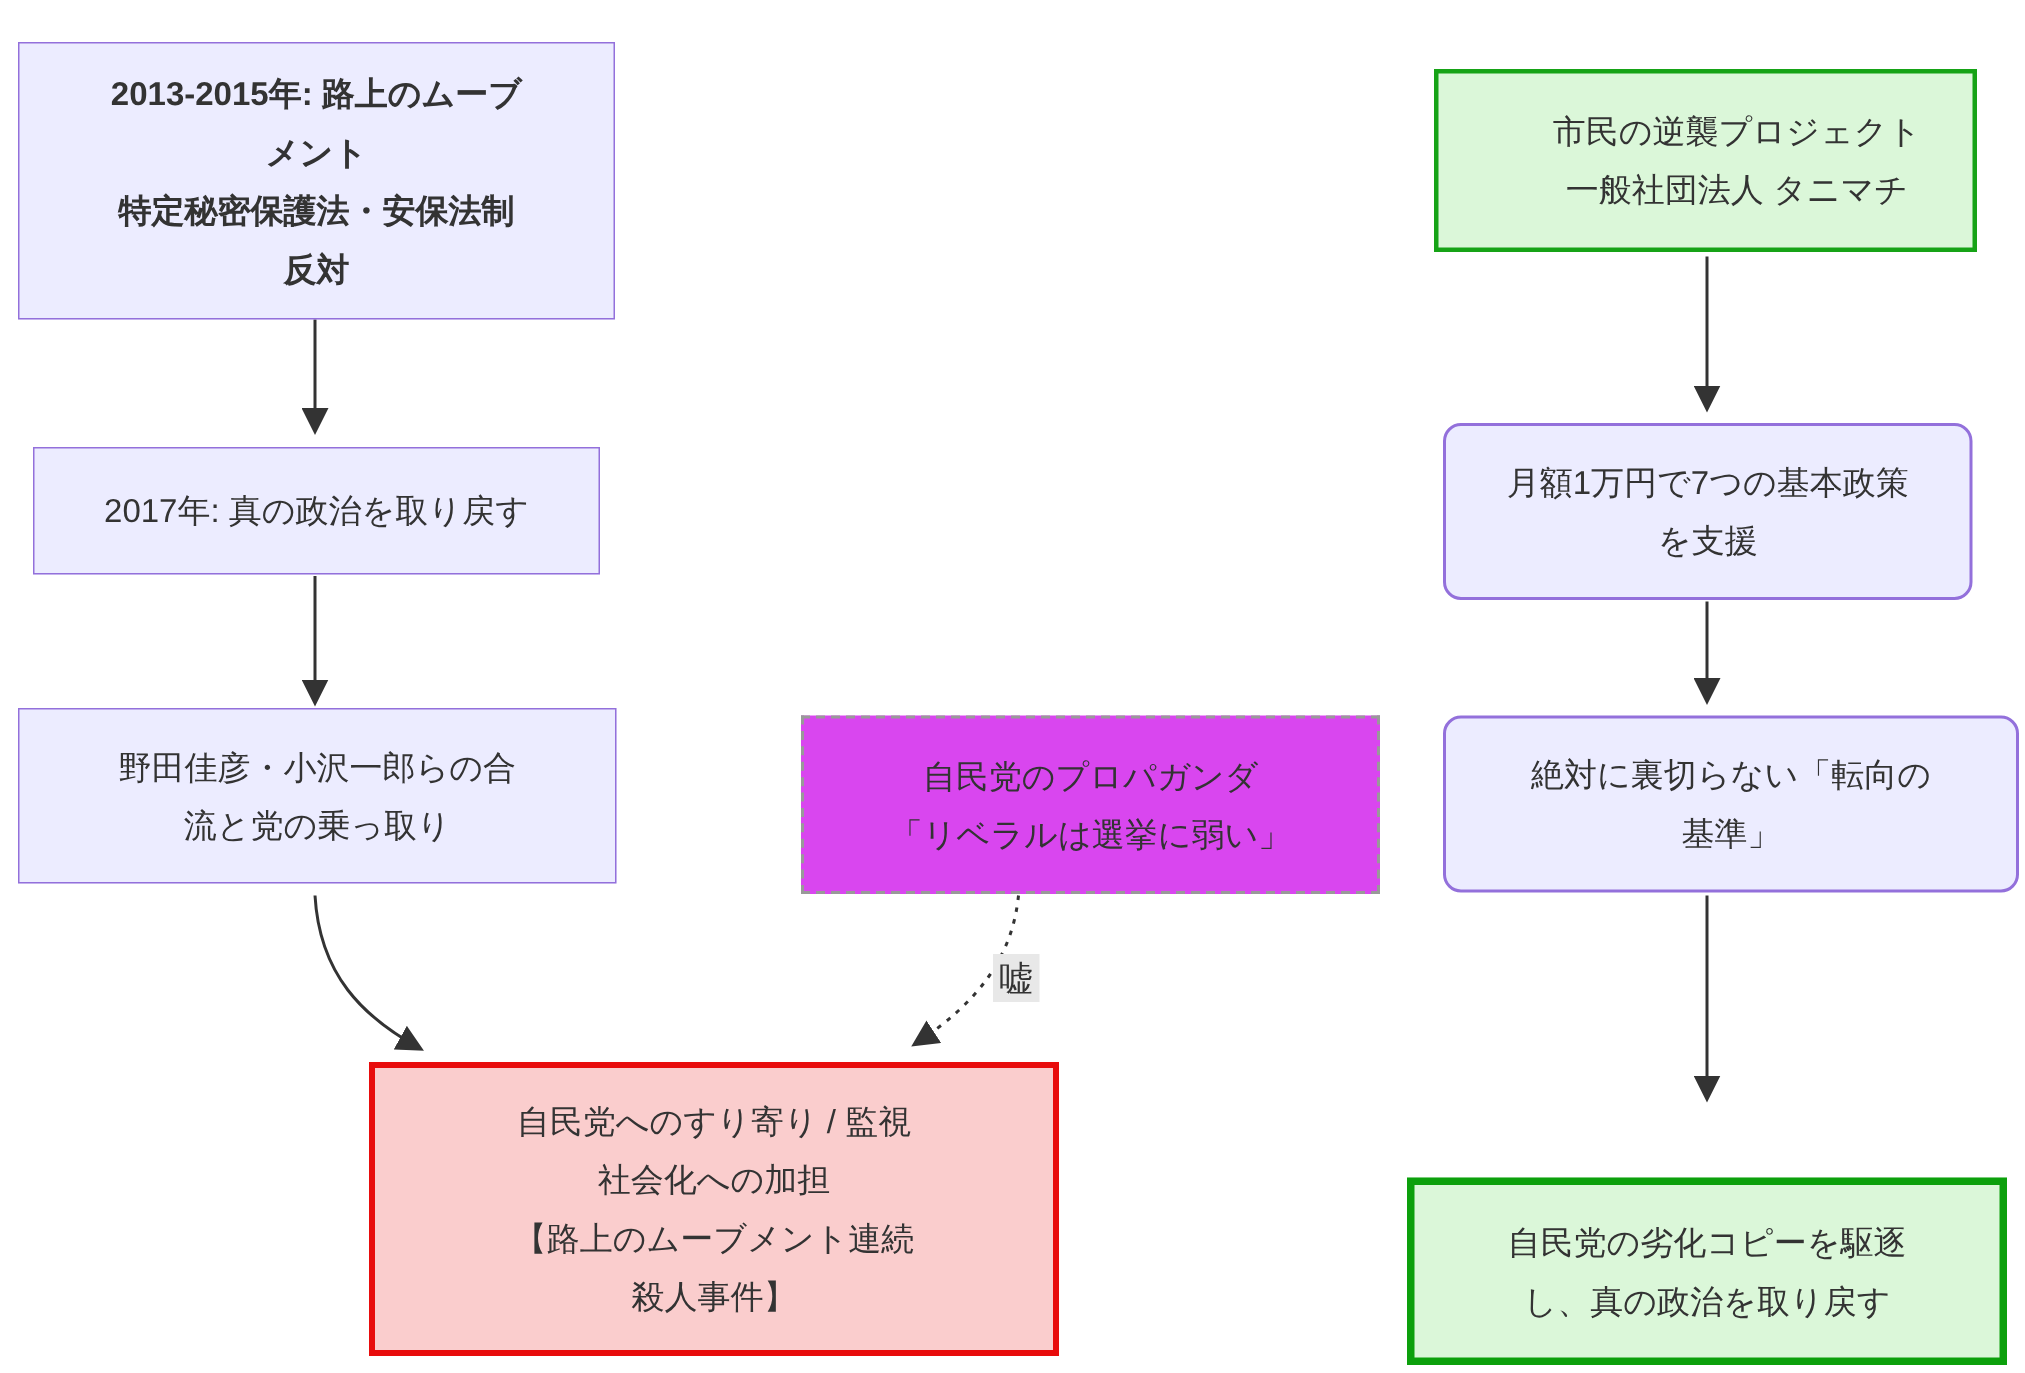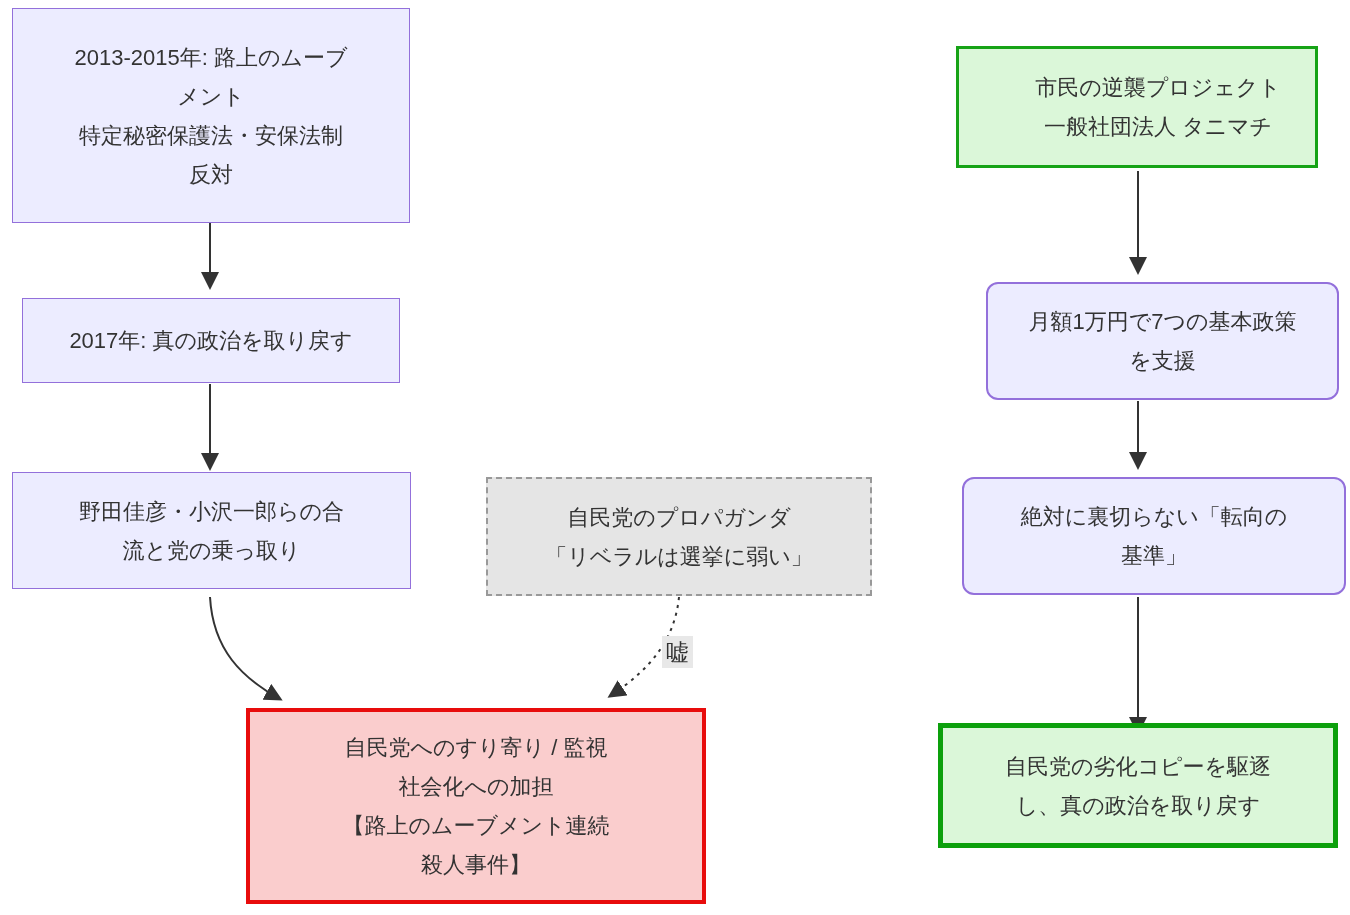--- a/index.html
+++ b/index.html
@@ -26,21 +26,21 @@
     color: #333333;
     font-size: 22px;
     line-height: 39px;
     box-sizing: border-box;
   }
   .purple      { background: #ECECFF; border: 1px solid #9370DB; }
   .purple-rnd  { background: #ECECFF; border: 2px solid #9370DB; border-radius: 12px; }
   .green       { background: #DBF7D9; border: 3px solid #16A316; padding-left: 42px; }
   .green-thick { background: #DBF7D9; border: 5px solid #0CA00C; }
   .red         { background: #FACDCD; border: 4px solid #E80C0C; }
-  .dashed      { background: #e5e5e5; border: 2px dashed #999999; }
+  .dashed      { background: #d946ef; border: 2px dashed #999999; margin-left: 48px; }
   .edge-label {
     position: absolute;
     background: #E8E8E8;
     color: #333333;
     font-size: 23px;
     line-height: 30px;
     padding: 1px 4px;
   }
 </style>
 </head>
@@ -56,21 +56,21 @@
     </defs>
     <path d="M210,207 L210,287" stroke="#333333" stroke-width="2" fill="none" marker-end="url(#arrowhead)"></path>
     <path d="M210,384 L210,468" stroke="#333333" stroke-width="2" fill="none" marker-end="url(#arrowhead)"></path>
     <path d="M210,597 C213,650 242,678 280,699" stroke="#333333" stroke-width="2" fill="none" marker-end="url(#arrowhead)"></path>
     <path d="M679,597 C675,637 653,668 610,696" stroke="#333333" stroke-width="2" fill="none" stroke-dasharray="3 5" marker-end="url(#arrowhead)"></path>
     <path d="M1138,171 L1138,272" stroke="#333333" stroke-width="2" fill="none" marker-end="url(#arrowhead)"></path>
     <path d="M1138,401 L1138,467" stroke="#333333" stroke-width="2" fill="none" marker-end="url(#arrowhead)"></path>
     <path d="M1138,597 L1138,732" stroke="#333333" stroke-width="2" fill="none" marker-end="url(#arrowhead)"></path>
   </svg>
 
-  <div class="node purple" style="left:12px; top:8px; width:398px; height:215px;">2013-2015年: 路上のムーブ
+  <div class="node purple" style="left:12px; top:28px; width:398px; height:185px;font-weight:bold;">2013-2015年: 路上のムーブ
 メント
 特定秘密保護法・安保法制
 反対</div>
 
   <div class="node purple" style="left:22px; top:298px; width:378px; height:85px;">2017年: 真の政治を取り戻す</div>
 
   <div class="node purple" style="left:12px; top:472px; width:399px; height:117px;">野田佳彦・小沢一郎らの合
 流と党の乗っ取り</div>
 
   <div class="node red" style="left:246px; top:708px; width:460px; height:196px;">自民党へのすり寄り / 監視
@@ -79,22 +79,22 @@
 殺人事件】</div>
 
   <div class="node dashed" style="left:486px; top:477px; width:386px; height:119px;">自民党のプロパガンダ
 「リベラルは選挙に弱い」</div>
 
   <div class="edge-label" style="left:662px; top:636px;">嘘</div>
 
   <div class="node green" style="left:956px; top:46px; width:362px; height:122px;">市民の逆襲プロジェクト
 一般社団法人 タニマチ</div>
 
-  <div class="node purple-rnd" style="left:962px; top:282px; width:353px; height:118px;margin-left:24px;">月額1万円で7つの基本政策
+  <div class="node purple-rnd" style="left:962px; top:282px; width:353px; height:118px;">月額1万円で7つの基本政策
 を支援</div>
 
   <div class="node purple-rnd" style="left:962px; top:477px; width:384px; height:118px;">絶対に裏切らない「転向の
 基準」</div>
 
-  <div class="node green-thick" style="left:938px; top:723px; width:400px; height:125px;">自民党の劣化コピーを駆逐
+  <div class="node green-thick" style="left:938px; top:785px; width:400px; height:125px;">自民党の劣化コピーを駆逐
 し、真の政治を取り戻す</div>
 
 </div>
 
 </body></html>

